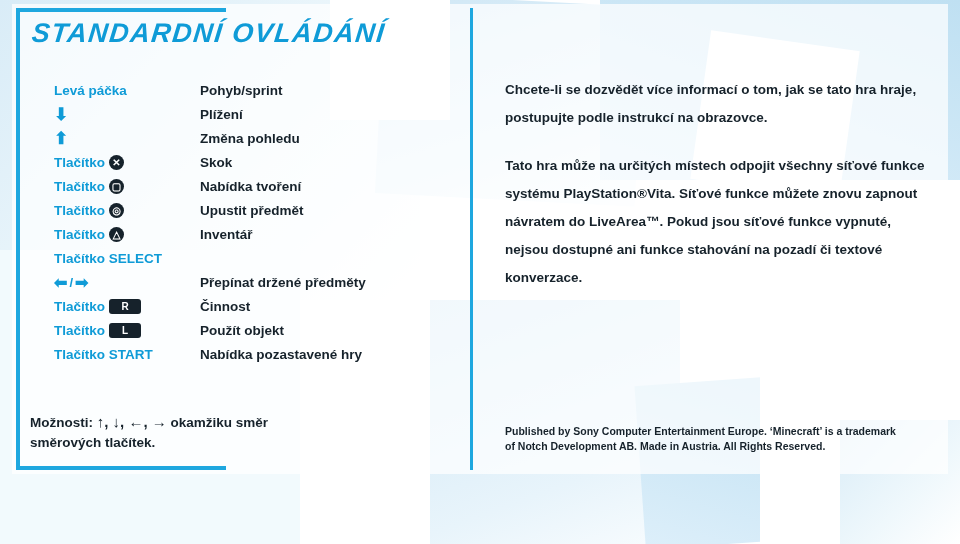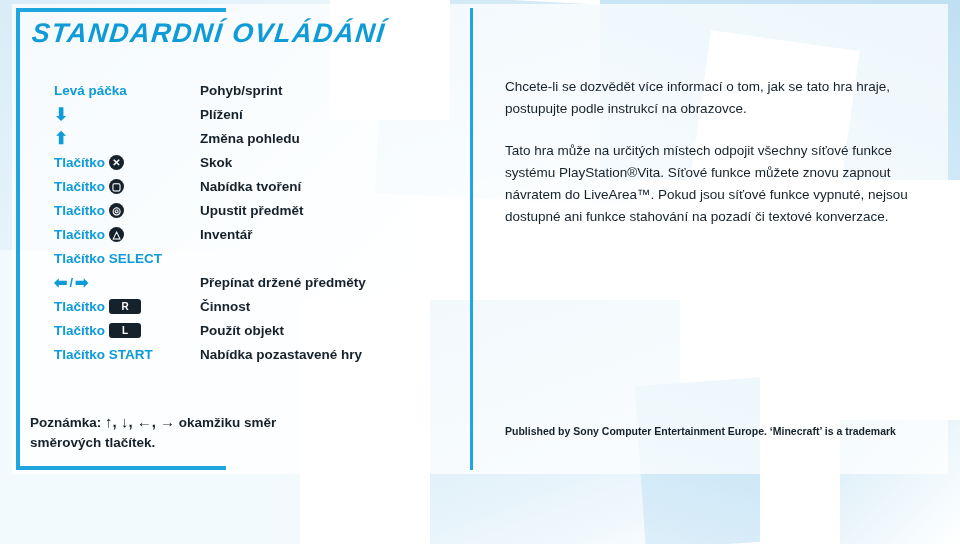--- a/index.html
+++ b/index.html
@@ -65,21 +65,21 @@
   
   #note{
     position:absolute;left:30px;top:412px;width:400px;
     font-size:13.5px;color:#16222b;font-weight:bold;line-height:20px;
   }
   #note .inl{font-size:15px;}
 
   
   #right{
     position:absolute;left:505px;top:76px;width:420px;
-    font-size:13.5px;color:#16222b;font-weight:normal;line-height:22px;
+    font-size:13.5px;color:#16222b;font-weight:bold;line-height:28px;
   }
   #right p{margin:0 0 20px 0;}
   #legal{
     position:absolute;left:505px;top:424px;width:420px;
     font-size:10.5px;color:#16222b;font-weight:bold;line-height:15px;
   }
   #legal p{margin:0;}
 </style>
 </head>
 <body>
@@ -194,27 +194,28 @@
     <div class="row">
       <div class="ctl">
         <span>Tlačítko START</span>
       </div>
       <div class="act">Nabídka pozastavené hry</div>
     </div>
 
   </div>
 
   <div id="note">
-    <span>Poznámka:</span>
+    <span>Možnosti:</span>
     <span class="inl">↑, ↓, ←, →</span>
     <span>okamžiku směr</span><br>
     <span>směrových tlačítek.</span>
   </div>
 
   <div id="right">
     <p>Chcete-li se dozvědět více informací o tom, jak se tato hra hraje, postupujte podle instrukcí na obrazovce.</p>
     <p>Tato hra může na určitých místech odpojit všechny síťové funkce systému PlayStation®Vita. Síťové funkce můžete znovu zapnout návratem do LiveArea™. Pokud jsou síťové funkce vypnuté, nejsou dostupné ani funkce stahování na pozadí či textové konverzace.</p>
   </div>
 
   <div id="legal">
     <p>Published by Sony Computer Entertainment Europe. ‘Minecraft’ is a trademark</p>
+    <p>of Notch Development AB. Made in Austria. All Rights Reserved.</p>
   </div>
 </div>
 
 </body></html>

